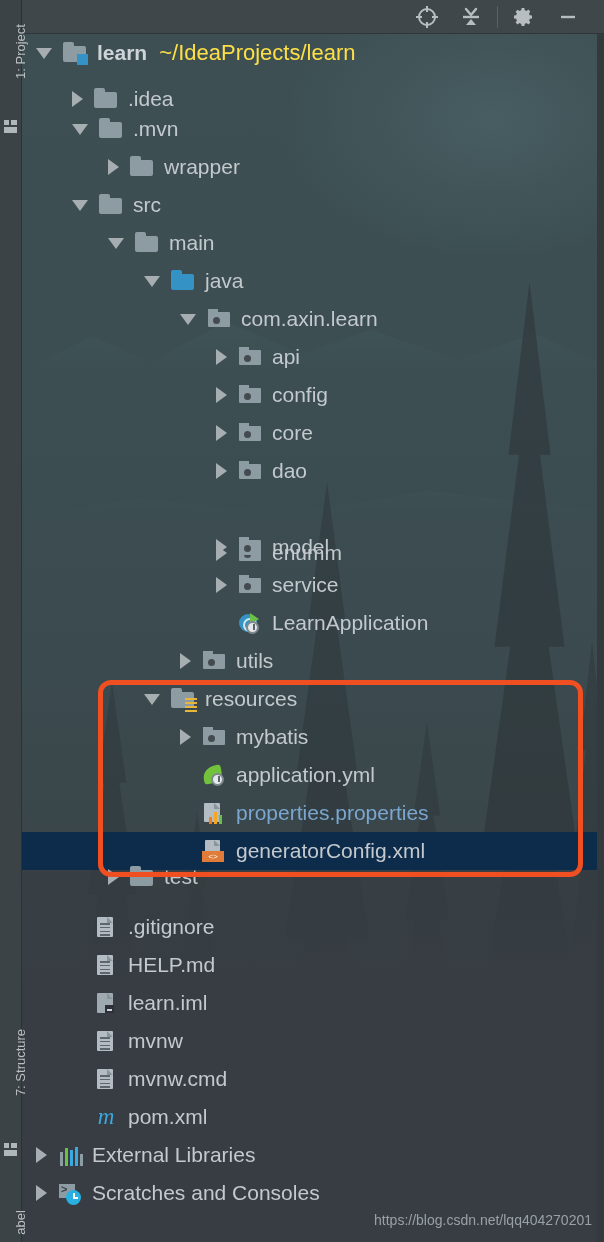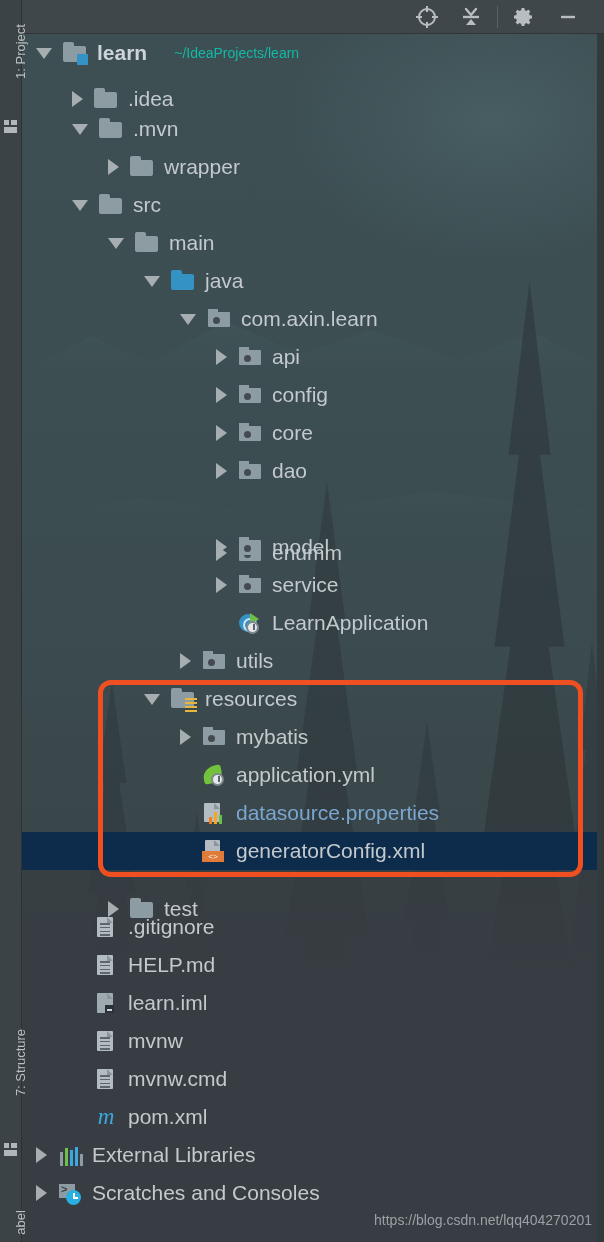--- a/index.html
+++ b/index.html
@@ -71,21 +71,21 @@
   .tree-area{ position:absolute; left:22px; top:34px; right:0; bottom:0; z-index:20; }
   .row{ position:absolute; left:0; right:0; height:38px; display:flex; align-items:center; }
   .row.selected{ background:#0d2c4c; }
   .arrow{ width:0;height:0; flex:0 0 auto; }
   .arrow.right{ border-top:8px solid transparent;border-bottom:8px solid transparent;border-left:11px solid #a7aeb2; }
   .arrow.down{ border-left:8px solid transparent;border-right:8px solid transparent;border-top:11px solid #a7aeb2; }
   .arrow.blank{ width:11px; height:16px; }
   .lbl{ color:#c3c9cd; font-size:21px; white-space:nowrap; }
   .lbl.bold{ font-weight:bold; color:#ced4d8; }
   .lbl.blue{ color:#7aa6cf; }
-  .path{ color:#14b8a6; font-size:14px; margin-left:27px; white-space:nowrap; }
+  .path{ color:#fde047; font-size:22px; margin-left:12px; white-space:nowrap; }
   .ico{ flex:0 0 auto; position:relative; width:26px; height:22px; margin-right:9px; }
 
   
   .i-folder .body{ position:absolute; left:1px; top:4px; width:23px; height:16px; background:#8d9ba3; border-radius:1px 2px 2px 2px; }
   .i-folder .tab{ position:absolute; left:1px; top:0px; width:11px; height:5px; background:#8d9ba3; border-radius:2px 2px 0 0; }
   .i-folder .badge{ position:absolute; right:0; bottom:-1px; width:11px; height:11px; background:#3592c4; }
   .i-folder.srcjava .body,.i-folder.srcjava .tab{ background:#3592c4; }
   .i-folder .resbars{ position:absolute; right:-1px; bottom:-2px; width:12px; height:14px; display:flex; flex-direction:column; justify-content:space-between; }
   .i-folder .resbars s{ display:block; height:2px; background:#e8b63b; }
 
@@ -440,34 +440,34 @@
         <span style="flex: 0 0 auto; width: 10px;"></span>
         <span class="ico i-props">
           <span class="sheet"></span>
           <span class="fold"></span>
           <span class="bars">
             <s></s>
             <s></s>
             <s></s>
           </span>
         </span>
-        <span class="lbl blue">datasource.properties</span>
+        <span class="lbl blue">properties.properties</span>
       </div>
       <div class="row selected" style="top: 798px;">
         <span style="flex: 0 0 auto; width: 158px;"></span>
         <span class="arrow blank"></span>
         <span style="flex: 0 0 auto; width: 10px;"></span>
         <span class="ico i-xml">
           <span class="sheet"></span>
           <span class="fold"></span>
           <span class="tagbox">&lt;&gt;</span>
         </span>
         <span class="lbl">generatorConfig.xml</span>
       </div>
-      <div class="row" style="top: 856px;">
+      <div class="row" style="top: 824px;">
         <span style="flex: 0 0 auto; width: 86px;"></span>
         <span class="arrow right"></span>
         <span style="flex: 0 0 auto; width: 10px;"></span>
         <span class="ico i-folder">
           <span class="tab"></span>
           <span class="body"></span>
         </span>
         <span class="lbl">test</span>
       </div>
       <div class="row" style="top: 874px;">

